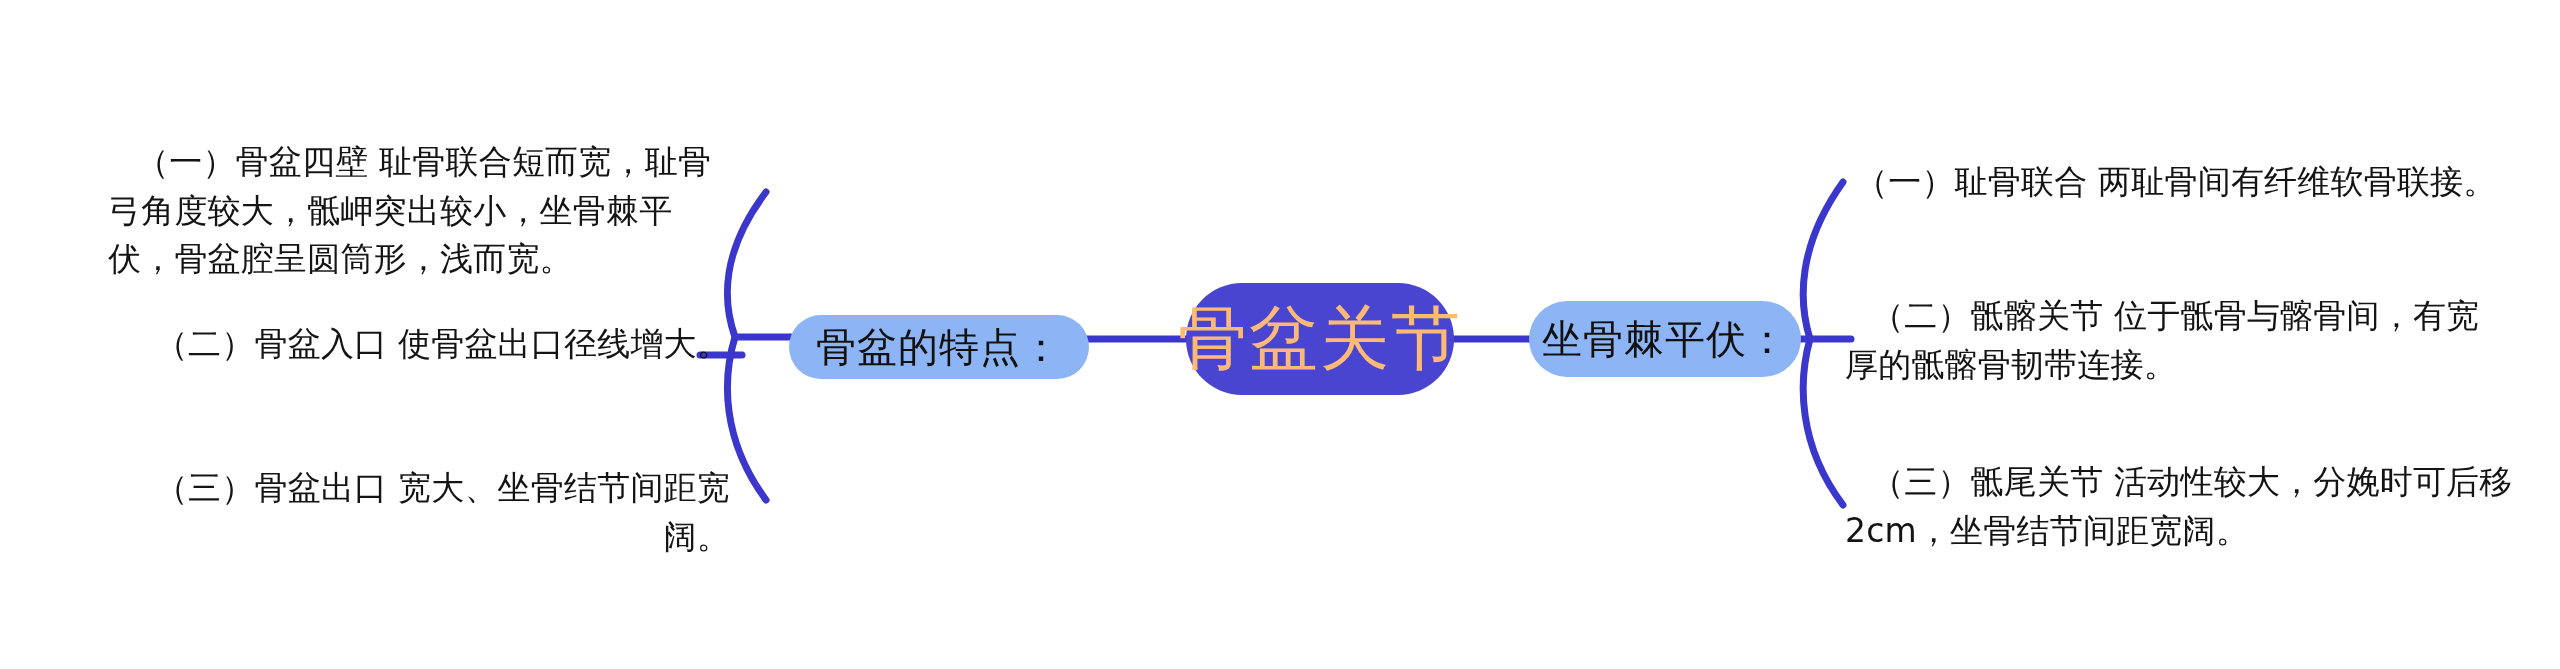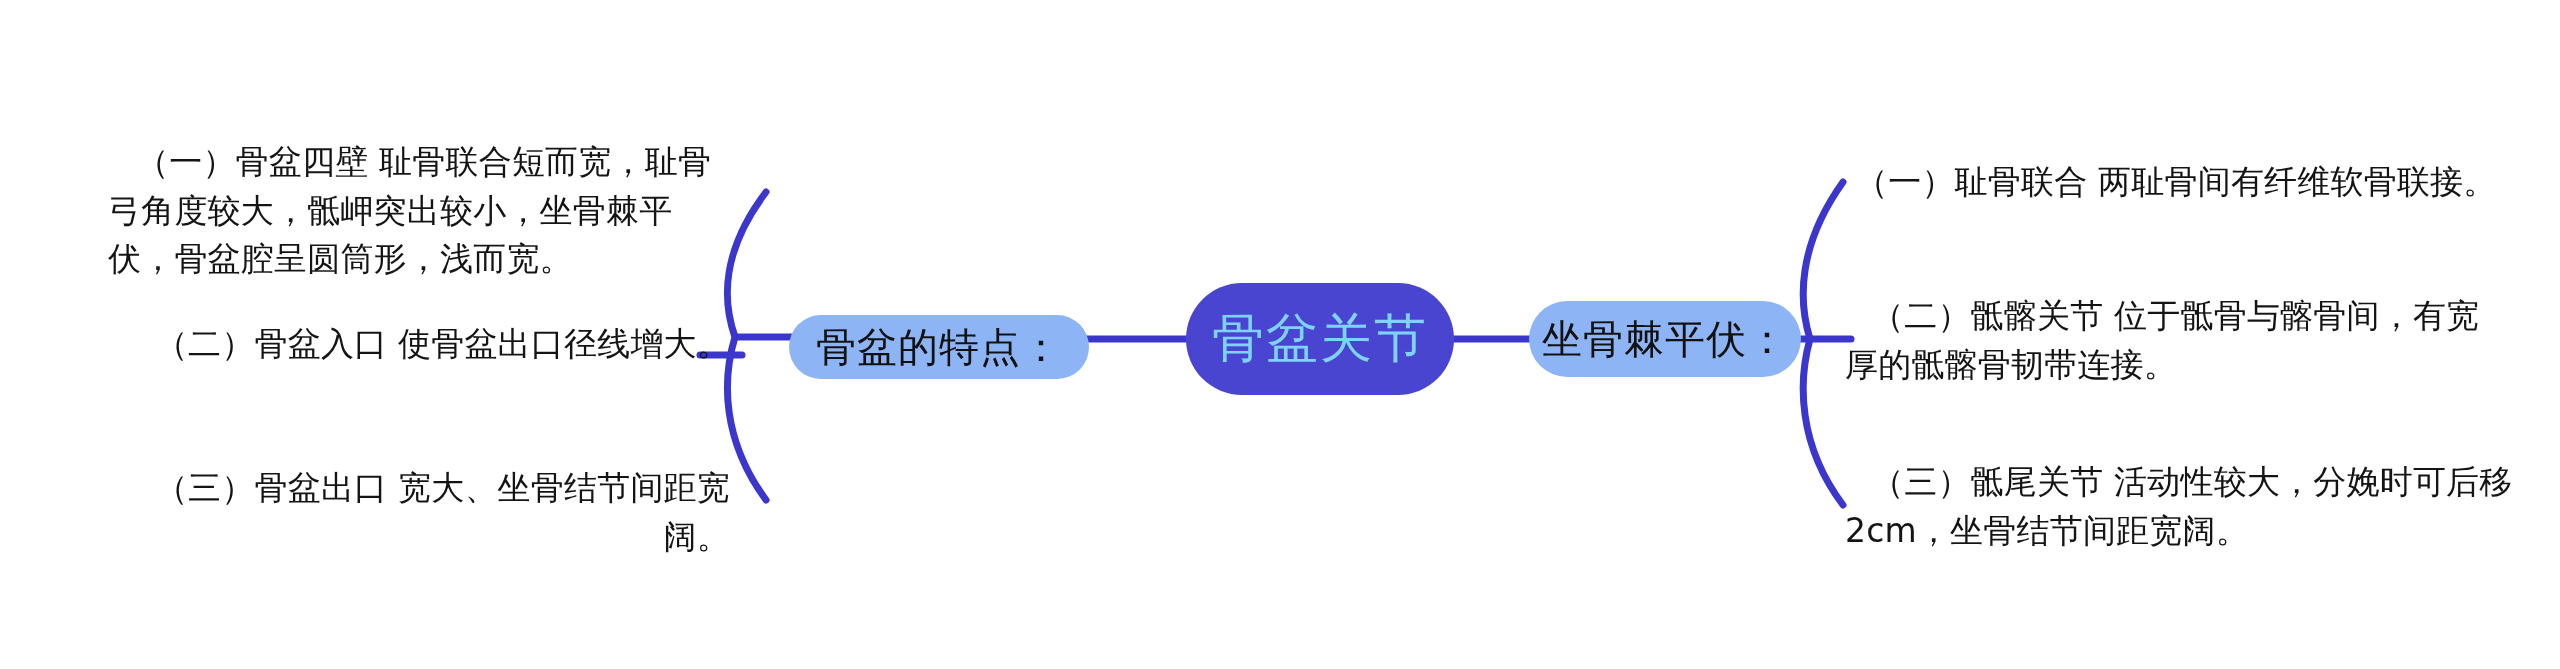--- a/index.html
+++ b/index.html
@@ -46,23 +46,23 @@
     background: #8DB4F5;
     color: #111111;
     border-radius: 46px;
     font-size: 40px;
     letter-spacing: 1px;
     font-weight: 400;
   }
 
   .node-root {
     background: #4A45D1;
-    color: #7dd3fc;
+    color: #fdba74;
     border-radius: 56px;
-    font-size: 52px;
+    font-size: 69px;
     letter-spacing: 2px;
     font-weight: 400;
     font-family: Liberation Mono, monospace;
   }
 
   #node-left {
     left: 789px;
     top: 315px;
     width: 300px;
     height: 64px;

